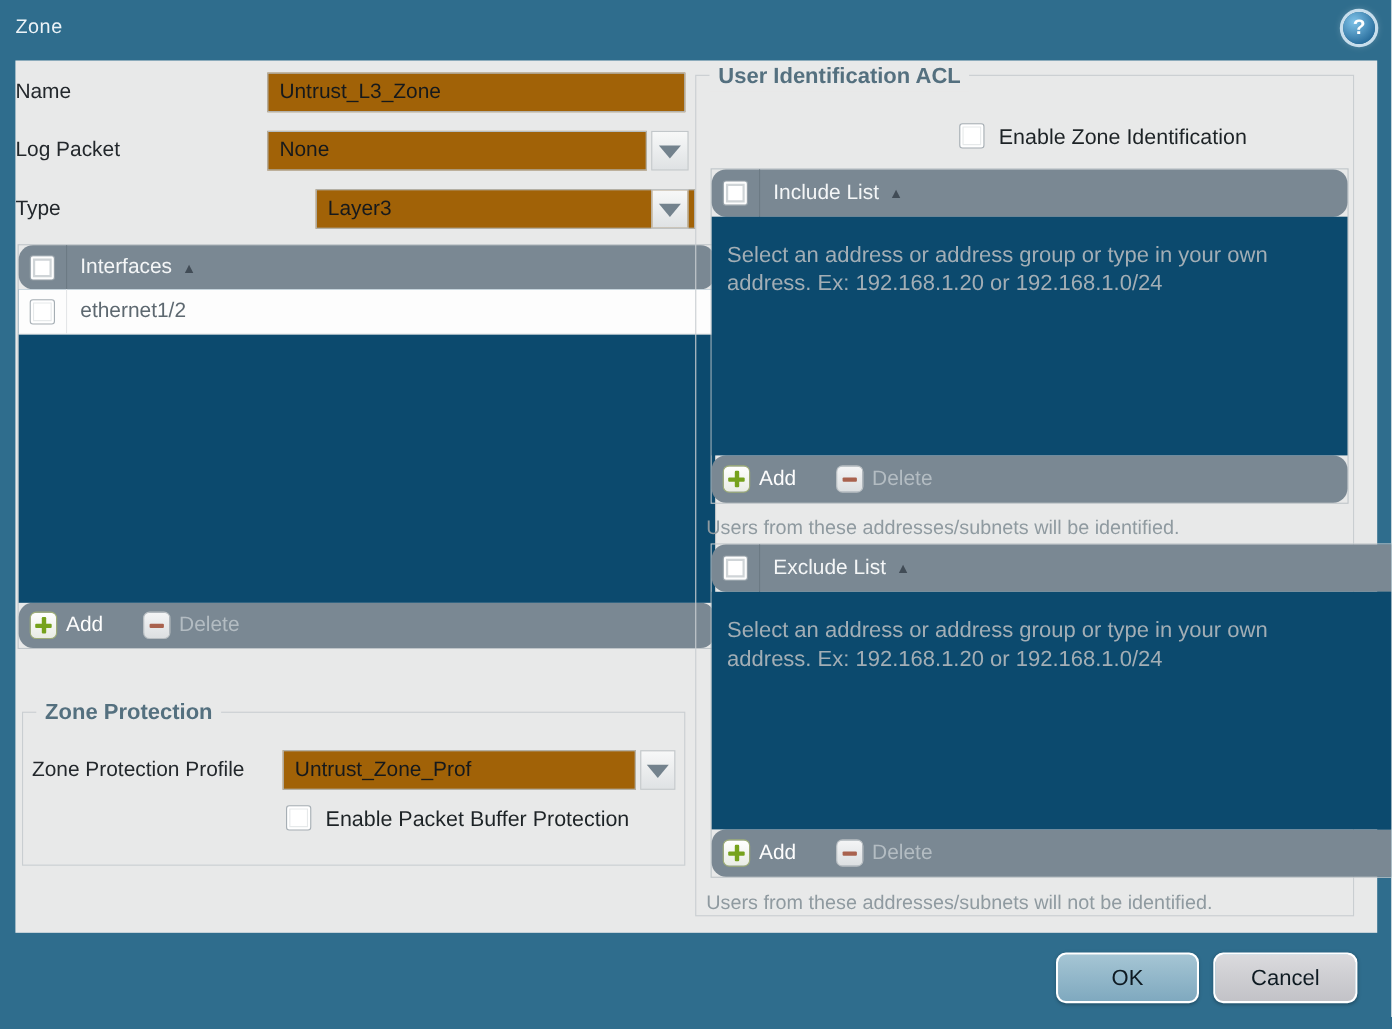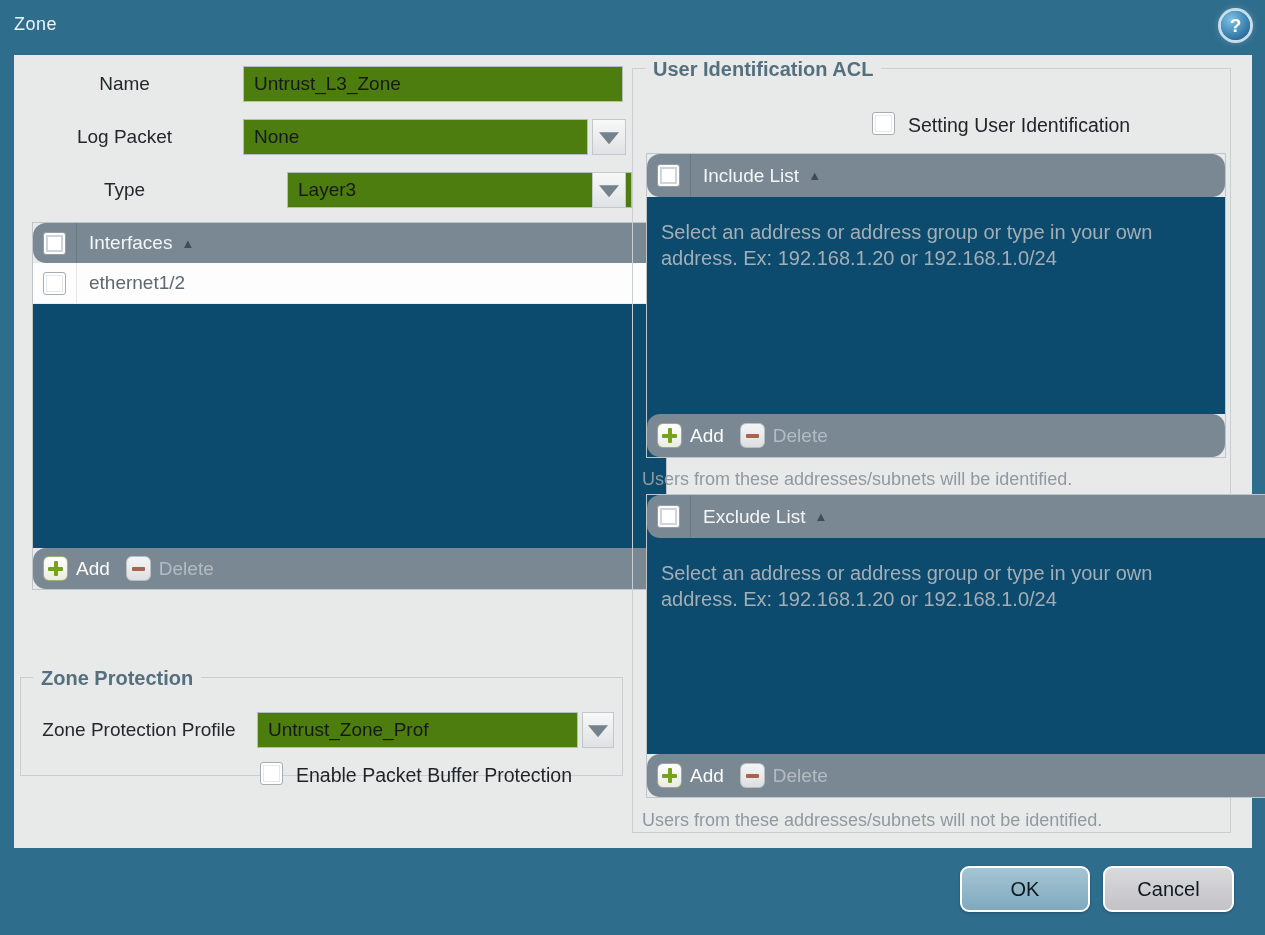--- a/index.html
+++ b/index.html
@@ -15,23 +15,23 @@
     position:absolute; right:15px; top:11px; width:29px; height:29px; border-radius:50%;
     background:radial-gradient(circle at 35% 30%, #7ec2e8, #2a6f9e 75%);
     box-shadow:0 0 0 3px rgba(205,227,240,.95), 0 0 8px rgba(255,255,255,.5);
     color:#fff; font-weight:bold; font-size:19px; text-align:center; line-height:29px; cursor:pointer;
   }
   
   .body {
     position:absolute; left:14px; top:55px; width:1238px; height:793px;
     background:#e8e9e9; font-size:19px; color:#2b3136;
   }
-  .flabel { position:absolute; width:221px; text-align:center; line-height:36px; color:#23282c; }
+  .flabel { position:absolute; width:221px; text-align:left; line-height:36px; color:#23282c; }
   .text-input {
-    position:absolute; height:36px; border:1px solid #b5bcc0; background:#4d7c0f;
+    position:absolute; height:36px; border:1px solid #b5bcc0; background:#a16207;
     font-family:"Liberation Sans", sans-serif; font-size:19px; color:#16191c; padding:0 10px; outline:none;
   }
   .dd-btn {
     position:absolute; width:34px; height:36px; border:1px solid #c2c7ca;
     background:linear-gradient(#f7f8f8,#dfe2e4); cursor:pointer;
   }
   .dd-btn::after {
     content:""; position:absolute; left:50%; top:50%; transform:translate(-50%,-40%);
     border-left:10px solid transparent; border-right:10px solid transparent; border-top:12px solid #73828d;
   }
@@ -50,21 +50,21 @@
   .cb-cell { width:44px; display:flex; justify-content:center; align-items:center; align-self:stretch;
     border-right:1px solid #6c7a84; }
   .hdr-label { margin-left:12px; font-size:19px; }
   .sort-asc { margin-left:9px; font-size:13px; color:#414c56; cursor:pointer; }
   .panel-body { background:#0c4a6e; position:relative; }
   .placeholder { position:absolute; left:14px; top:22px; width:555px; font-size:20px; line-height:1.3; color:#a3aeb5; }
   .trow { display:flex; align-items:center; height:41px; background:#fdfdfd; border-bottom:1px solid #ececec; cursor:pointer; }
   .trow .cb-cell { border-right:1px solid #e4e6e8; }
   .row-label { margin-left:12px; color:#5d6870; }
   
-  .bar.footer { gap:16px; padding-left:10px; }
+  .bar.footer { gap:36px; padding-left:10px; }
   .tool { display:flex; align-items:center; gap:8px; cursor:pointer; }
   .tool span.lbl { font-size:19px; color:#fdfdfd; }
   .tool.disabled span.lbl { color:#b3bcc2; cursor:default; }
   .icon-add {
     position:relative; width:25px; height:25px; border-radius:6px;
     background:linear-gradient(#ffffff,#e9ece4); border:1px solid #9fae77;
   }
   .icon-add::before { content:""; position:absolute; left:4px; top:10px; width:15px; height:4px; background:#76a21d; border-radius:1px; }
   .icon-add::after  { content:""; position:absolute; left:10px; top:4px; width:4px; height:15px; background:#76a21d; border-radius:1px; }
   .icon-del {
@@ -105,21 +105,21 @@
     <input class="text-input" style="left: 229px; top: 11px; width: 380px;" value="Untrust_L3_Zone">
 
     <label class="flabel" style="left:0;top:64px">Log Packet</label>
     <input class="text-input" style="left: 229px; top: 64px; width: 345px;" value="None">
     <div class="dd-btn" style="left:578px;top:64px"></div>
 
     <label class="flabel" style="left:0;top:117px">Type</label>
     <input class="text-input" style="left: 229px; top: 117px; width: 345px; margin-left: 44px;" value="Layer3">
     <div class="dd-btn" style="left:578px;top:117px"></div>
 
-    <div class="panel" style="left:18px;top:167px;width:635px">
+    <div class="panel" style="left:2px;top:167px;width:635px">
       <div class="bar" style="height:40px">
         <div class="cb-cell">
             <span class="cb"></span>
           </div>
         <span class="hdr-label">Interfaces</span>
         <span class="sort-asc">▲</span>
       </div>
       <div class="panel-body" style="height:285px">
         <div class="trow">
           <div class="cb-cell">
@@ -133,34 +133,34 @@
           <span class="icon-add"></span>
           <span class="lbl">Add</span>
         </div>
         <div class="tool disabled">
           <span class="icon-del"></span>
           <span class="lbl">Delete</span>
         </div>
       </div>
     </div>
 
-    <div class="fieldset" style="left:6px;top:622px;width:603px;height:99px">
+    <div class="fieldset" style="left:6px;top:592px;width:603px;height:140px">
       <span class="legend">Zone Protection</span>
       <label class="flabel" style="left:8px;top:34px;width:220px">Zone Protection Profile</label>
       <input class="text-input" style="left: 236px; top: 34px; width: 321px;" value="Untrust_Zone_Prof">
       <div class="dd-btn" style="left:561px;top:34px;width:32px"></div>
       <span class="cb" style="position:absolute;left:239px;top:84px"></span>
       <span class="cb-label" style="position:absolute;left:275px;top:86px">Enable Packet Buffer Protection</span>
     </div>
 
     <div class="fieldset" style="left:618px;top:13px;width:599px;height:765px">
       <span class="legend">User Identification ACL</span>
 
       <span class="cb" style="position:absolute;left:239px;top:43px"></span>
-      <span class="cb-label" style="position:absolute;left:275px;top:45px">Setting User Identification</span>
+      <span class="cb-label" style="position:absolute;left:275px;top:45px">Enable Zone Identification</span>
 
       <div class="panel" style="left:13px;top:84px;width:580px">
         <div class="bar">
           <div class="cb-cell">
               <span class="cb"></span>
             </div>
           <span class="hdr-label">Include List</span>
           <span class="sort-asc">▲</span>
         </div>
         <div class="panel-body" style="height:217px">

